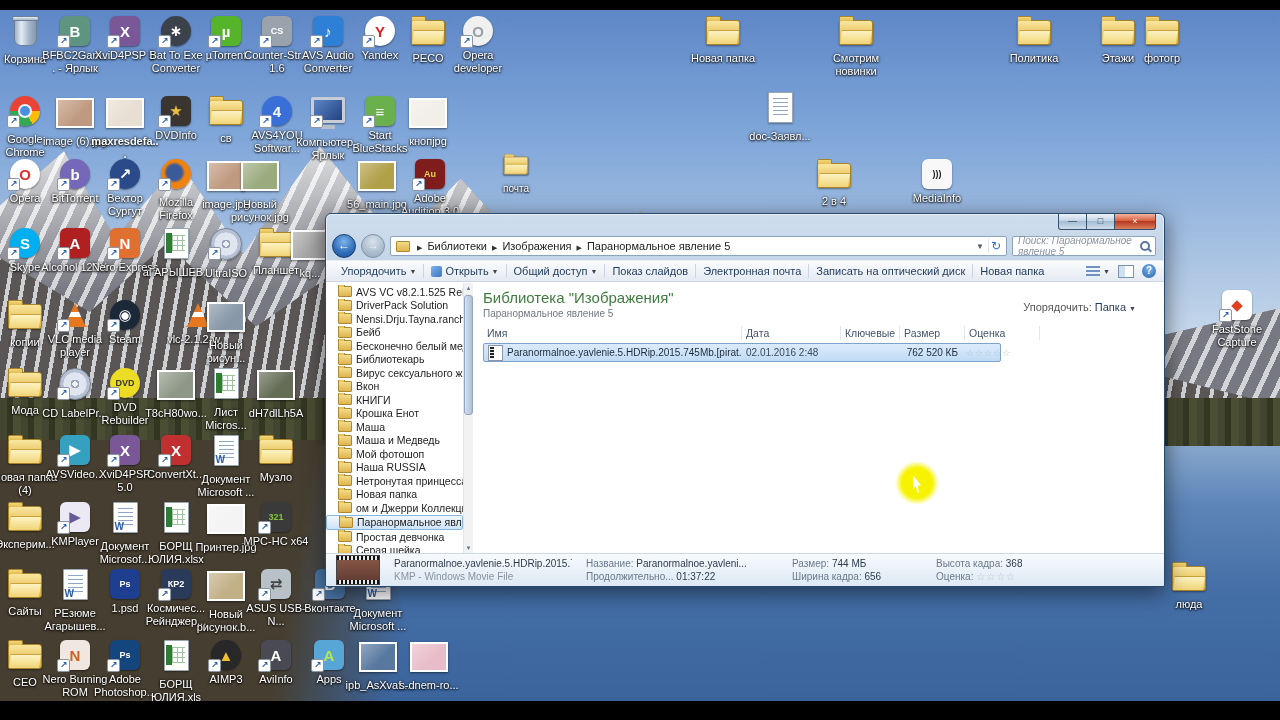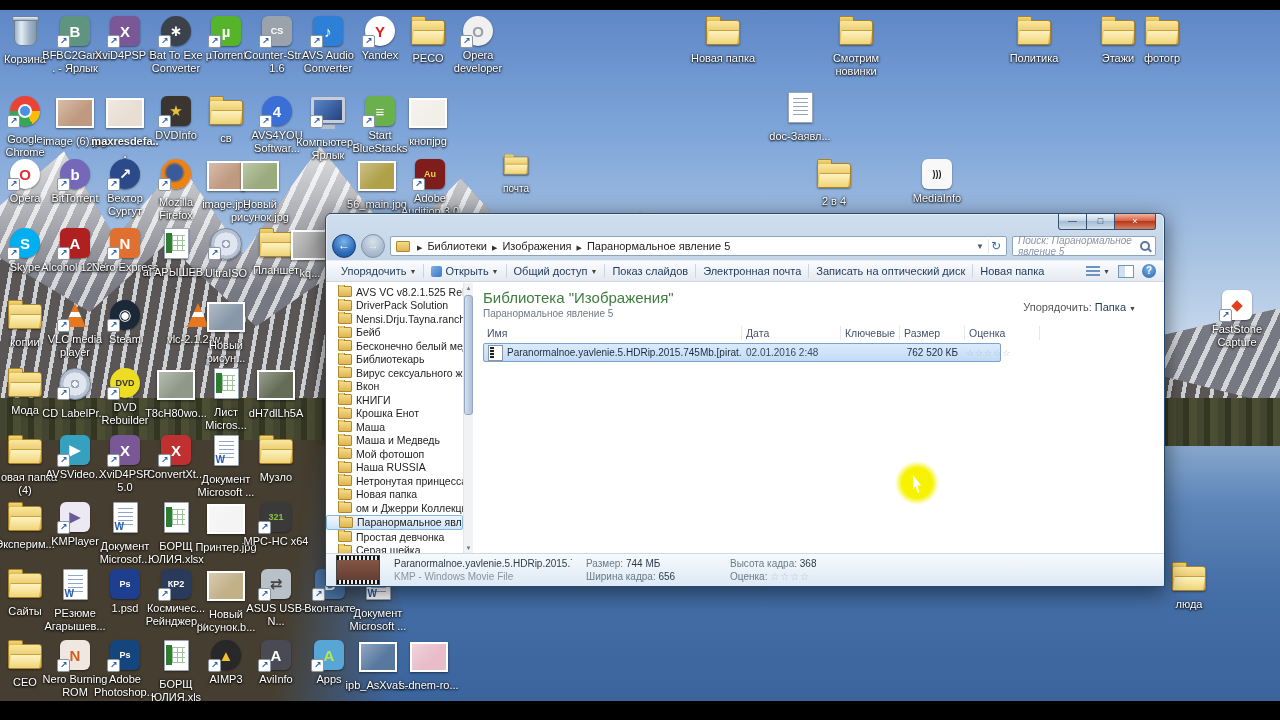--- a/index.html
+++ b/index.html
@@ -219,21 +219,21 @@
           </div><div class="sc">↗</div></div><div class="lbl">DVDInfo</div></div>
       <div class="dicon" style="left: 192px; top: 92px;"><div class="art"><div class="i-folder"></div></div><div class="lbl">св</div></div>
       <div class="dicon" style="left: 243px; top: 92px;"><div class="art"><div class="i-app" style="background: rgb(58, 111, 216); border-radius: 50%;">
             <span class="glyph">4</span>
           </div><div class="sc">↗</div></div><div class="lbl">AVS4YOU Softwar...</div></div>
       <div class="dicon" style="left: 294px; top: 92px;"><div class="art"><div class="i-monitor"></div><div class="sc">↗</div></div><div class="lbl">Компьютер - Ярлык</div></div>
       <div class="dicon" style="left: 346px; top: 92px;"><div class="art"><div class="i-app" style="background: rgb(106, 176, 76);">
             <span class="glyph">≡</span>
           </div><div class="sc">↗</div></div><div class="lbl">Start BlueStacks</div></div>
       <div class="dicon" style="left: 394px; top: 92px;"><div class="art"><div class="i-img" style="background: linear-gradient(135deg, rgba(255, 255, 255, 0.35), rgba(255, 255, 255, 0) 60%), rgb(242, 238, 232);"></div></div><div class="lbl">кнопjpg</div></div>
-      <div class="dicon" style="left: 746px; top: 88px; margin-left: 20px;"><div class="art"><div class="i-doc"></div></div><div class="lbl">doc-Заявл...</div></div>
+      <div class="dicon" style="left: 746px; top: 88px;"><div class="art"><div class="i-doc"></div></div><div class="lbl">doc-Заявл...</div></div>
       <div class="dicon" style="left: -9px; top: 155px;"><div class="art"><div class="i-app" style="background: rgb(255, 255, 255); border-radius: 50%;">
             <span class="glyph" style="color: rgb(224, 48, 48);">O</span>
           </div><div class="sc">↗</div></div><div class="lbl">Opera</div></div>
       <div class="dicon" style="left: 41px; top: 155px;"><div class="art"><div class="i-app" style="background: rgb(118, 104, 184); border-radius: 50%;">
             <span class="glyph">b</span>
           </div><div class="sc">↗</div></div><div class="lbl">BitTorrent</div></div>
       <div class="dicon" style="left: 91px; top: 155px;"><div class="art"><div class="i-app" style="background: rgb(42, 74, 138); border-radius: 50%;">
             <span class="glyph">↗</span>
           </div><div class="sc">↗</div></div><div class="lbl">Вектор Сургут</div></div>
       <div class="dicon" style="left: 142px; top: 155px;"><div class="art"><div class="i-firefox"></div><div class="sc">↗</div></div><div class="lbl">Mozilla Firefox</div></div>
@@ -524,20 +524,26 @@
           <div class="fcell fstars" style="width: 66px;">☆☆☆☆☆</div>
         </div>
       </div>
     </div>
     <div id="details">
       <div class="film"></div>
       <div class="dcol" style="width:178px">
         <div class="dfn">Paranormalnoe.yavlenie.5.HDRip.2015.74...</div>
         <div class="dft">KMP - Windows Movie File</div>
       </div>
+      <div class="dcol" style="width:192px">
+        <div><span class="dl">Название:</span>
+             <span class="dv">Paranormalnoe.yavleni...</span></div>
+        <div><span class="dl">Продолжительно...</span>
+             <span class="dv">01:37:22</span></div>
+      </div>
       <div class="dcol" style="width:130px">
         <div><span class="dl">Размер:</span>
              <span class="dv">744 МБ</span></div>
         <div><span class="dl">Ширина кадра:</span>
              <span class="dv">656</span></div>
       </div>
       <div class="dcol">
         <div><span class="dl">Высота кадра:</span>
              <span class="dv">368</span></div>
         <div><span class="dl">Оценка:</span>

